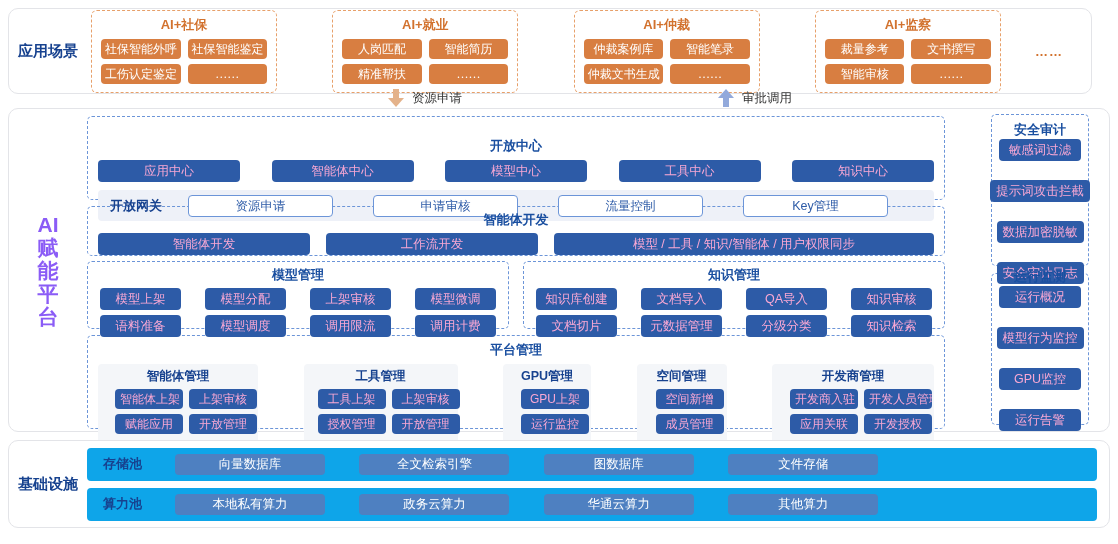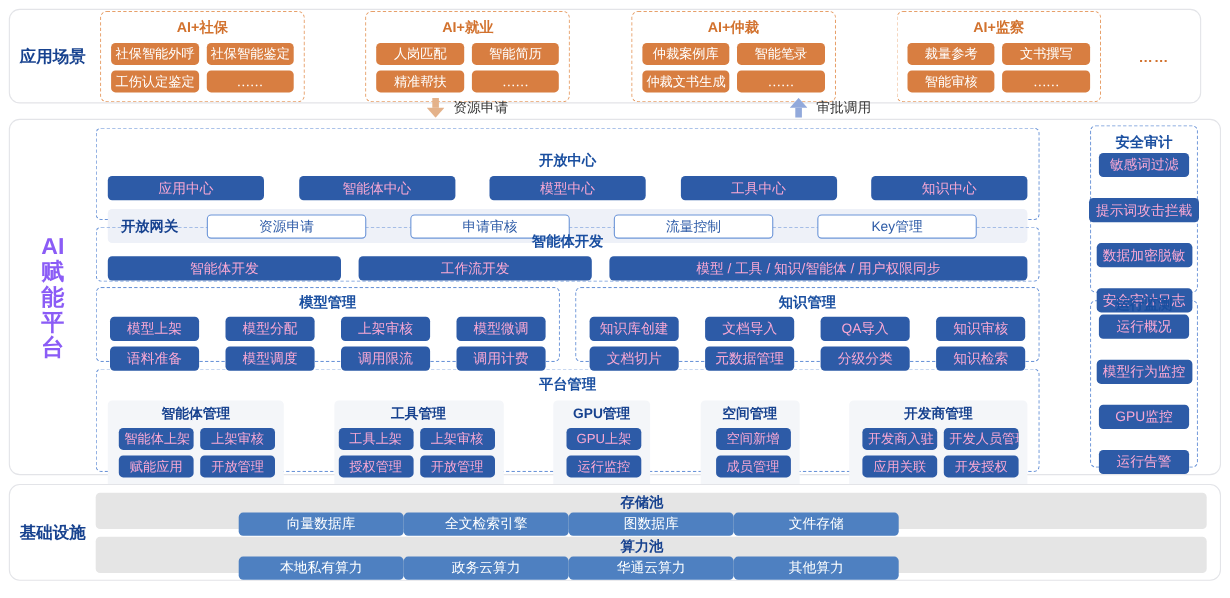--- a/index.html
+++ b/index.html
@@ -52,32 +52,32 @@
   .mgmt{flex:1;height:68px;padding:4px 12px;}
   .mgmt-grid{display:grid;grid-template-columns:repeat(4,1fr);gap:5px 24px;margin-top:4px;}
 
   .platform-mgmt{height:94px;margin-top:6px;padding:5px 10px;}
   .pm-groups{display:flex;justify-content:space-between;margin-top:5px;}
   .pm-panel{background:#F4F6F9;border-radius:4px;padding:4px 8px 6px;box-sizing:border-box;}
   .pm-panel:nth-child(1){width:160px;} .pm-panel:nth-child(2){width:154px;}
   .pm-panel:nth-child(3){width:88px;}  .pm-panel:nth-child(4){width:90px;}
   .pm-panel:nth-child(5){width:162px;}
   .pm-title{font-weight:bold;color:#17428F;font-size:12.5px;text-align:center;margin-bottom:4px;white-space:nowrap;}
-  .pm-row{display:flex;justify-content:flex-end;gap:6px;margin-bottom:5px;margin-left:16px;}
+  .pm-row{display:flex;justify-content:center;gap:6px;margin-bottom:5px;margin-left:16px;}
   .pm-row .b-btn{height:20px;line-height:20px;font-size:12px;padding:0 5px;min-width:58px;}
 
   .tall{height:152px;padding:6px 8px;display:flex;flex-direction:column;}
   .tall .stack{flex:1;display:flex;flex-direction:column;justify-content:space-around;align-items:center;gap:19px;}
   .tall .b-btn{padding:0 6px;min-width:70px;font-size:12.5px;}
   .monitor{margin-top:7px;justify-content:center;}
 
   
   .bottom-card{left:8px;top:440px;width:1102px;height:88px;display:flex;align-items:center;}
   .infra-rows{flex:1;margin-right:12px;}
-  .infra-band{background:#e5e5e5;border-radius:4px;height:33px;display:flex;align-items:center;margin:7px 0;flex-direction:column;}
+  .infra-band{background:#0ea5e9;border-radius:4px;height:33px;display:flex;align-items:center;margin:7px 0;}
   .infra-label{font-weight:bold;color:#17428F;font-size:13px;width:72px;padding-left:16px;flex:none;}
   .infra-grid{flex:1;display:grid;grid-template-columns:repeat(5,1fr);justify-items:center;}
   .s-btn{background:#4E80C1;color:#fff;font-size:12.5px;text-align:center;border-radius:4px;
     width:150px;height:21px;line-height:21px;justify-self:start;}
 </style>
 </head>
 <body>
 
 <div class="canvas">
 

